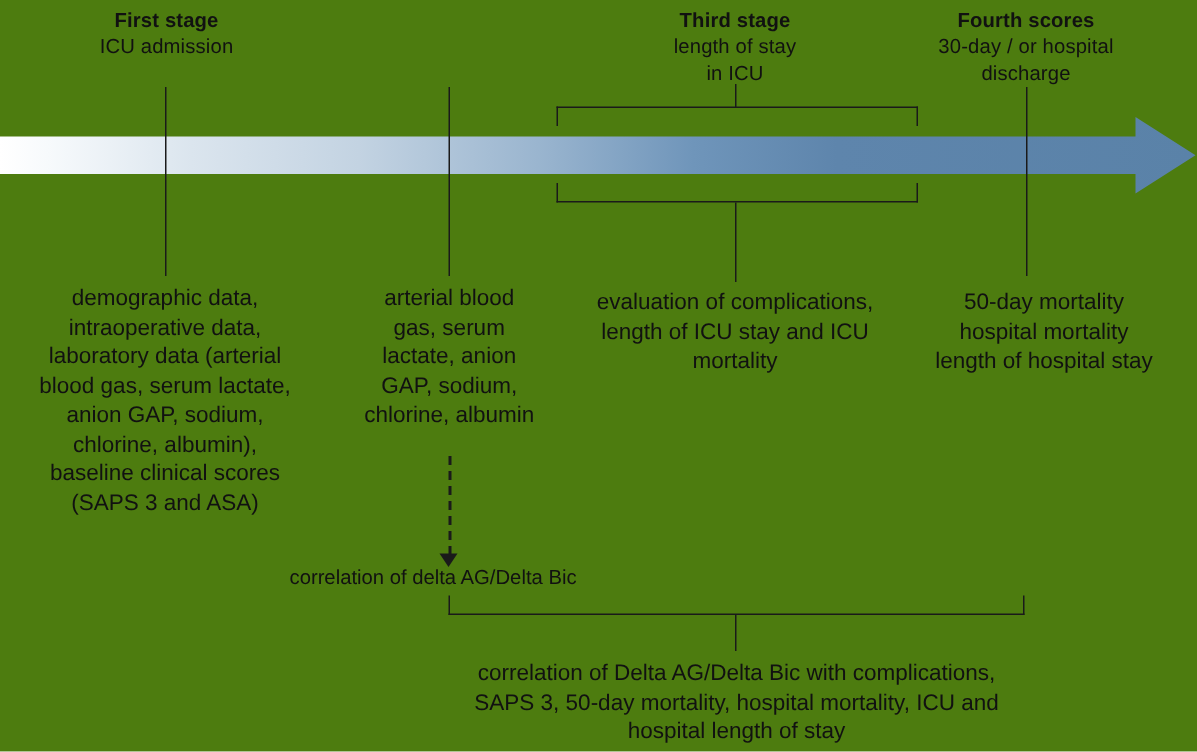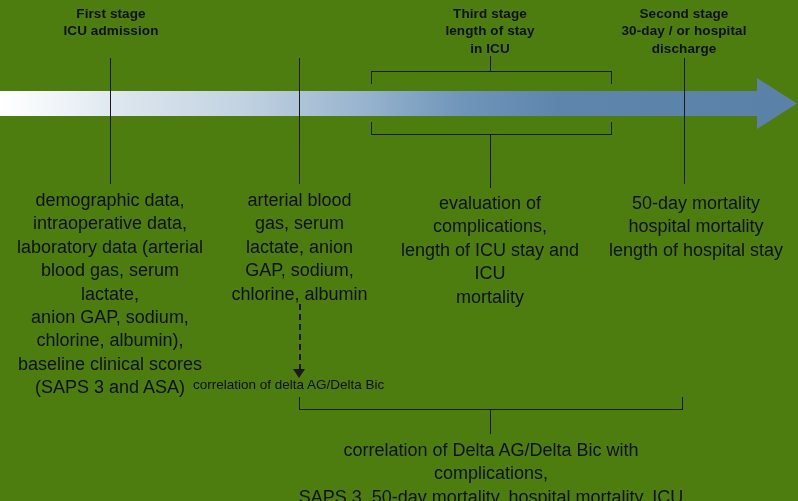--- a/index.html
+++ b/index.html
@@ -73,25 +73,25 @@
     line-height: 1.30;
     white-space: pre-line;
   }
   .stage-head {
     font-size: 13.5px;
     font-weight: bold;
     letter-spacing: 0.1px;
   }
   .stage-sub {
     font-size: 13.5px;
-    font-weight: bold;
+    font-weight: normal;
     letter-spacing: 0.1px;
   }
   .body-txt {
-    font-size: 18px;
+    font-size: 15px;
     font-weight: normal;
   }
   .calc-txt {
     font-size: 13.5px;
     font-weight: normal;
     text-align: left;
   }
 </style>
 </head>
 <body>
@@ -134,21 +134,21 @@
   <div class="tick" style="left:490px; top:410px; height:24px;"></div>
 
   <div class="txt stage-head" style="left:30px; top:5px; width:162px;">First stage</div>
   <div class="txt stage-sub" style="left:30px; top:22px; width:162px;">ICU admission</div>
 
 
   <div class="txt stage-sub" style="left:404px; top:22px; width:172px;">length of stay
 in ICU</div>
   <div class="txt stage-head" style="left:404px; top:5px; width:172px;">Third stage</div>
 
-  <div class="txt stage-head" style="left:598px; top:5px; width:172px;">Second stage</div>
+  <div class="txt stage-head" style="left:598px; top:5px; width:172px;">Fourth scores</div>
   <div class="txt stage-sub" style="left:598px; top:22px; width:172px;">30-day / or hospital
 discharge</div>
 
   <div class="txt body-txt" style="left:10px; top:189px; width:200px;">demographic data,
 intraoperative data,
 laboratory data (arterial
 blood gas, serum lactate,
 anion GAP, sodium,
 chlorine,  albumin),
 baseline clinical scores

